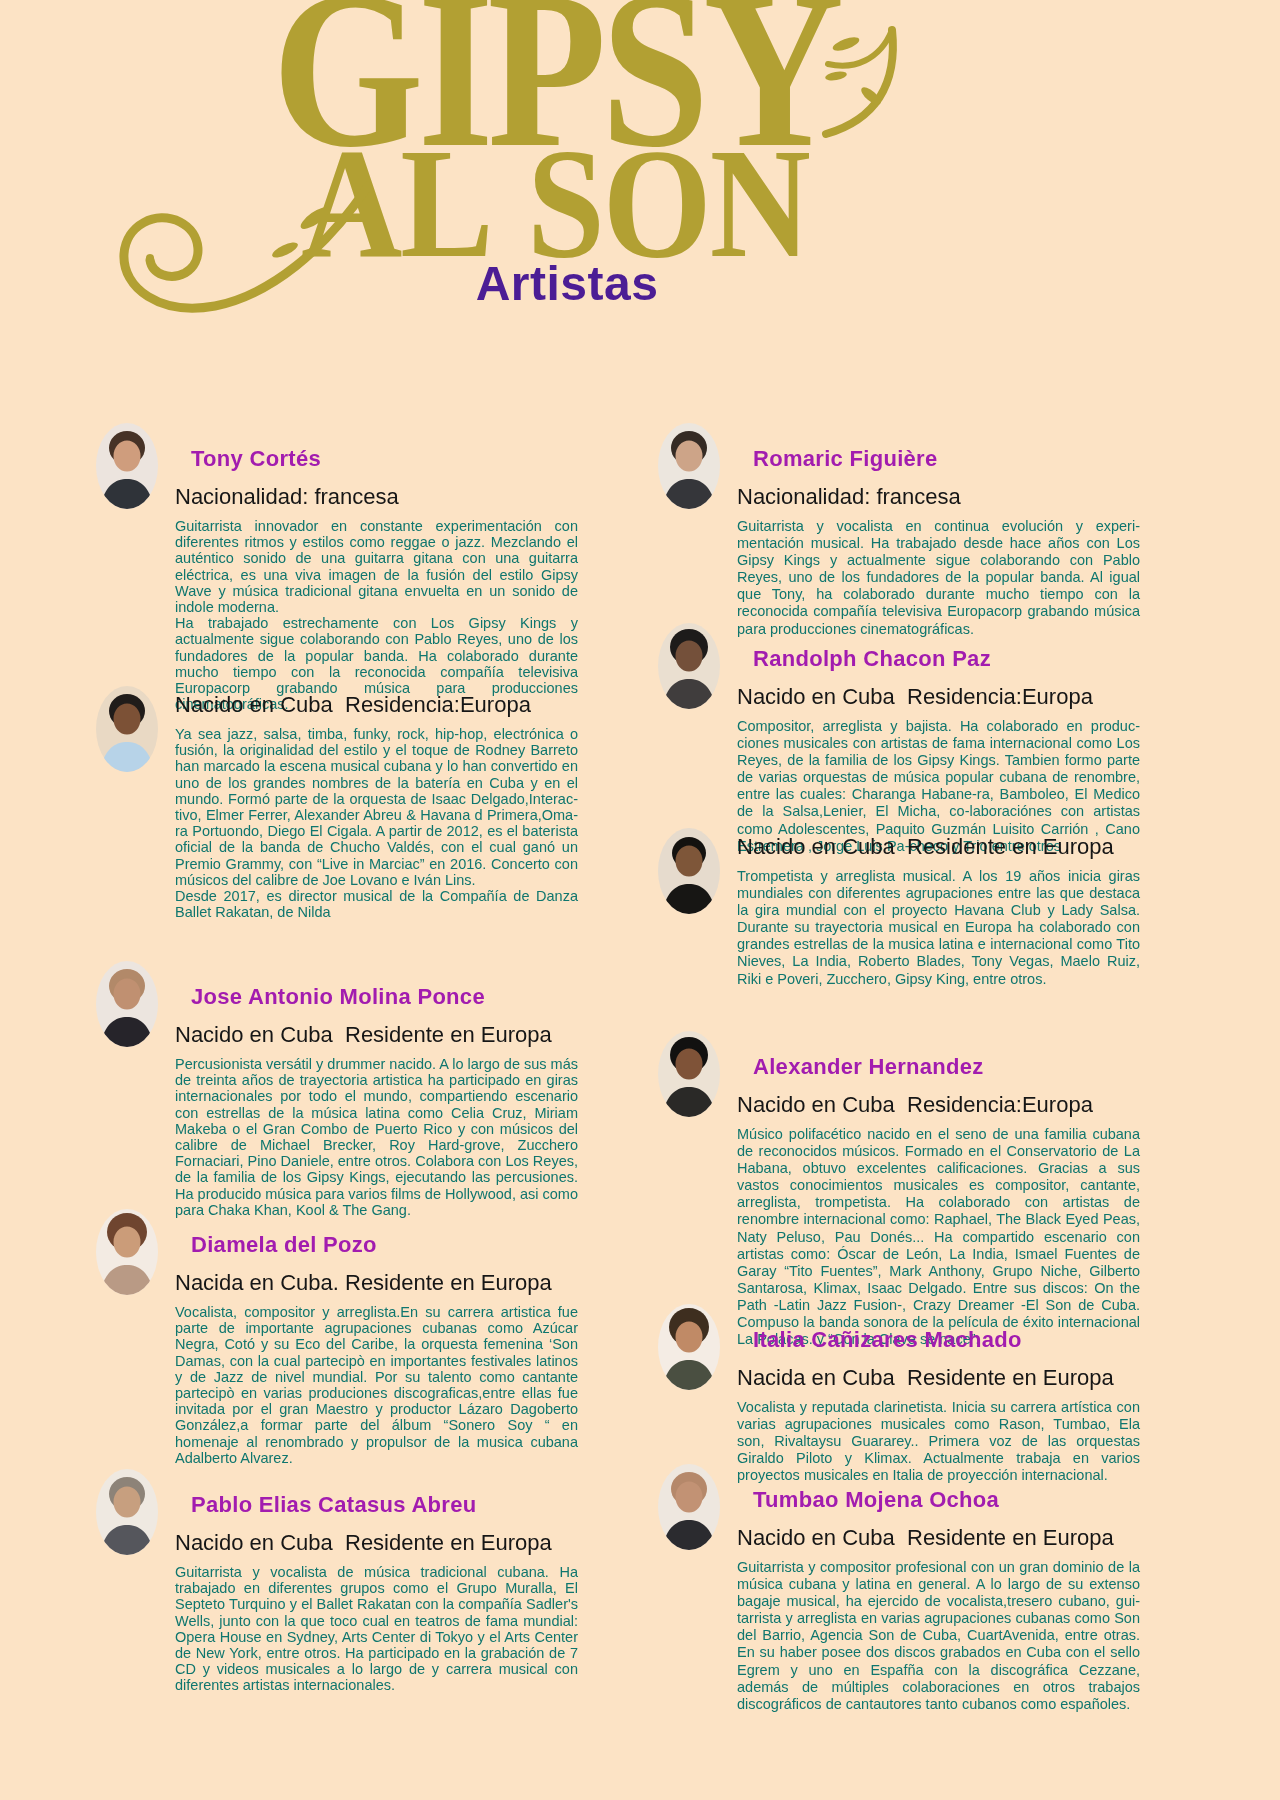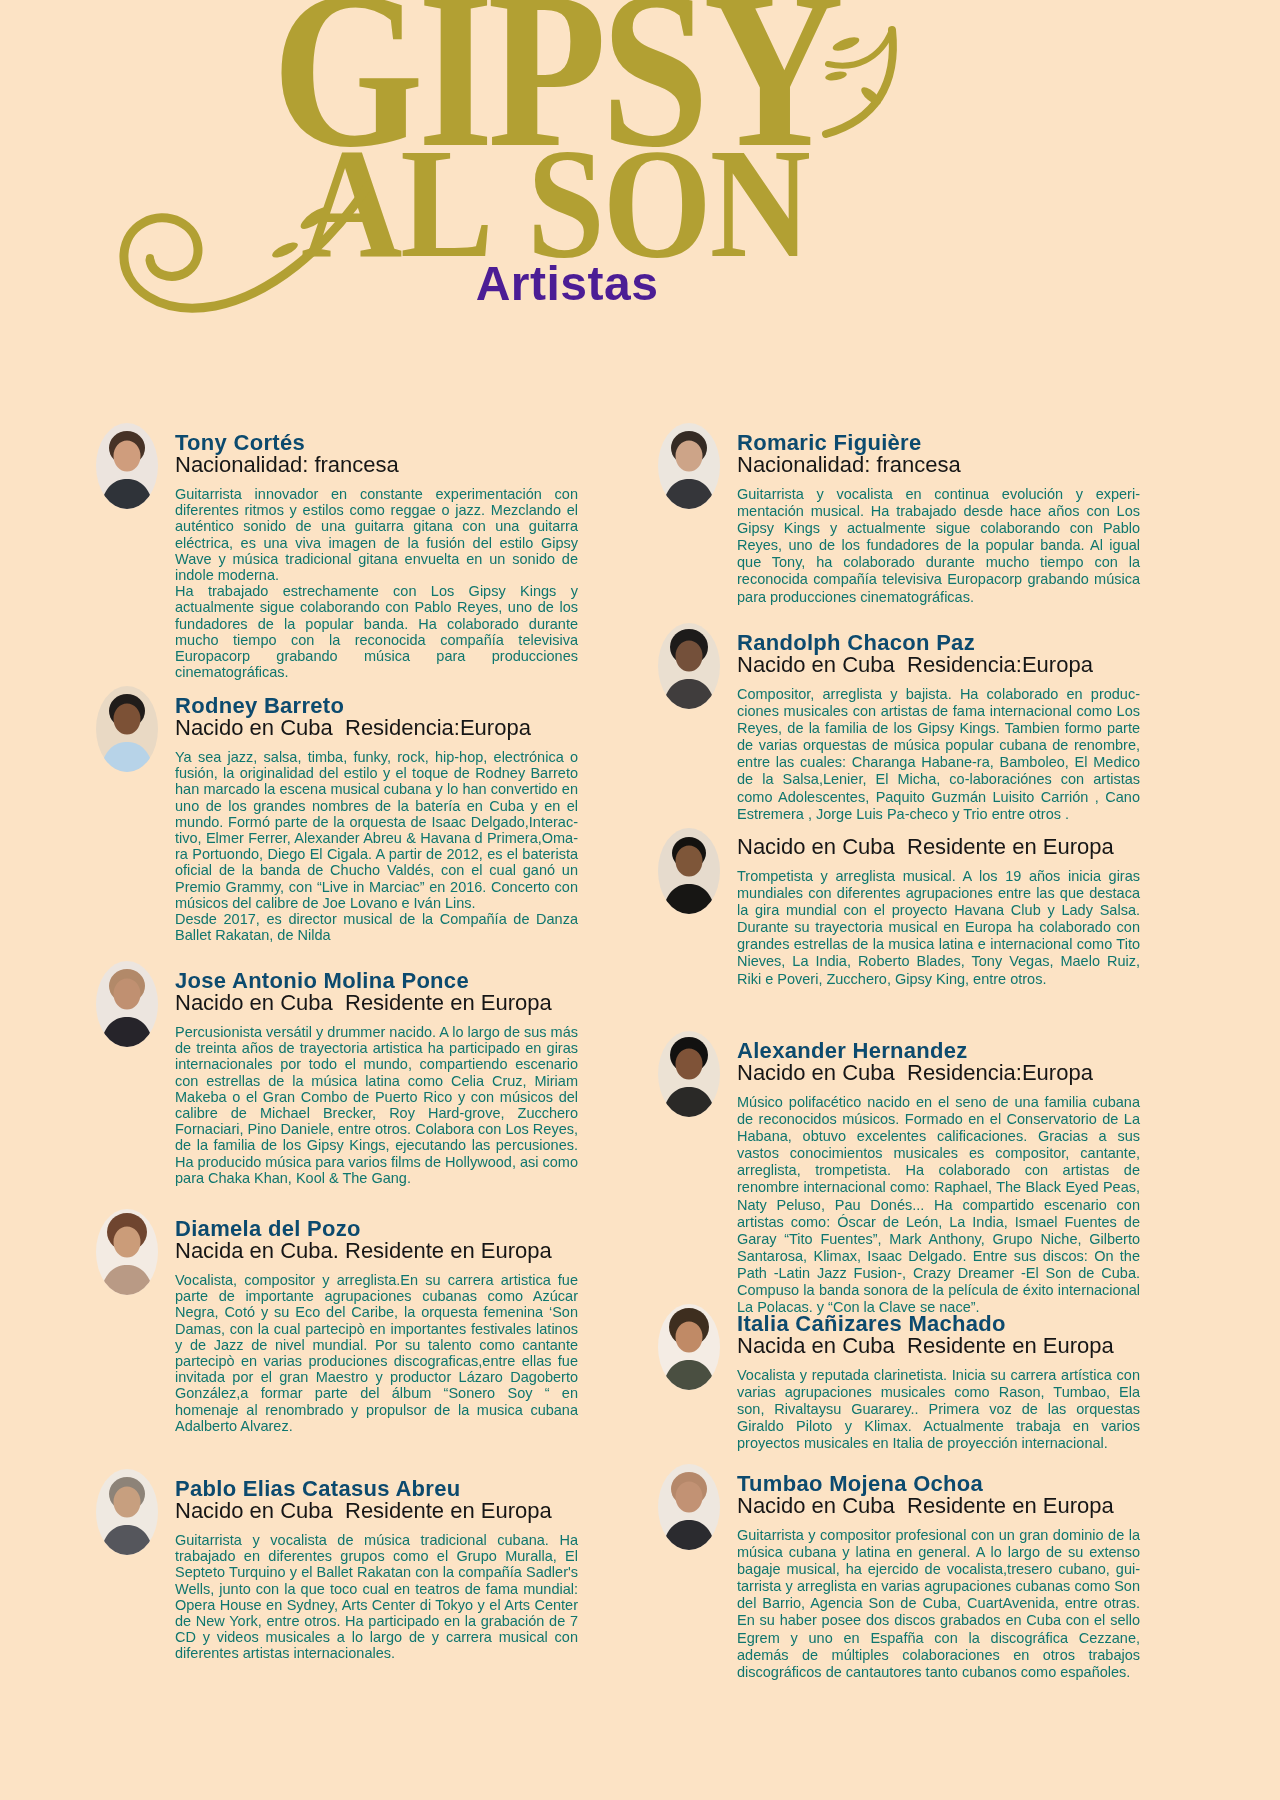--- a/index.html
+++ b/index.html
@@ -44,22 +44,22 @@
   .col-left  { left: 96px; }
   .col-right { left: 658px; }
   .entry { position: absolute; left: 0; width: 482px; display: flex; gap: 17px; }
   .avatar {
     flex: 0 0 62px; width: 62px; height: 86px;
     margin-top: -8px;
     border-radius: 50%; overflow: hidden;
   }
   .entry-text { width: 403px; }
   .artist-name {
-    margin: 0; font-size: 22px; font-weight: bold;
-    color: #0c4a6e; line-height: 23px; letter-spacing: 0.3px;
+    margin: 16px; font-size: 22px; font-weight: bold;
+    color: #a21caf; line-height: 23px; letter-spacing: 0.3px;
     white-space: pre-wrap;
   }
   .artist-origin {
     margin: 0 0 11px 0; font-size: 22px; font-weight: normal;
     color: #161616; line-height: 21px;
     white-space: pre-wrap;
   }
   .artist-bio {
     margin: 0; font-size: 14.5px; color: #0f766e;
     text-align: justify; white-space: pre-line;
@@ -114,21 +114,20 @@
   <article class="entry" style="top:694px">
     <div class="avatar">
       <svg viewBox="0 0 62 86" width="62" height="86">
         <rect width="62" height="86" fill="#e9d9c4"></rect>
         <ellipse cx="31" cy="25" rx="18" ry="17" fill="#201c1a"></ellipse>
         <ellipse cx="31" cy="33" rx="13.5" ry="15.5" fill="#7c5136"></ellipse>
         <path d="M4,86 C8,62 20,56 31,56 C42,56 54,62 58,86 Z" fill="#b7d3e8"></path>
       </svg>
     </div>
     <div class="entry-text">
-      <h2 class="artist-name">Rodney Barreto</h2>
       <h3 class="artist-origin">Nacido en Cuba  Residencia:Europa</h3>
       <p class="artist-bio">Ya sea jazz, salsa, timba, funky, rock, hip-hop, electrónica o fusión, la originalidad del estilo y el toque de Rodney Barreto han marcado la escena musical cubana y lo han convertido en uno de los grandes nombres de la batería en Cuba y en el mundo. Formó parte de la orquesta de Isaac Delgado,Interac-tivo, Elmer Ferrer, Alexander Abreu &amp; Havana d Primera,Oma-ra Portuondo, Diego El Cigala. A partir de 2012, es el baterista oficial de la banda de Chucho Valdés, con el cual ganó un Premio Grammy, con “Live in Marciac” en 2016. Concerto con músicos del calibre de Joe Lovano e Iván Lins.
 Desde 2017, es director musical de la Compañía de Danza Ballet Rakatan, de Nilda</p>
     </div>
   </article>
 
   <article class="entry" style="top:969px">
     <div class="avatar">
       <svg viewBox="0 0 62 86" width="62" height="86">
         <rect width="62" height="86" fill="#ece5df"></rect>

